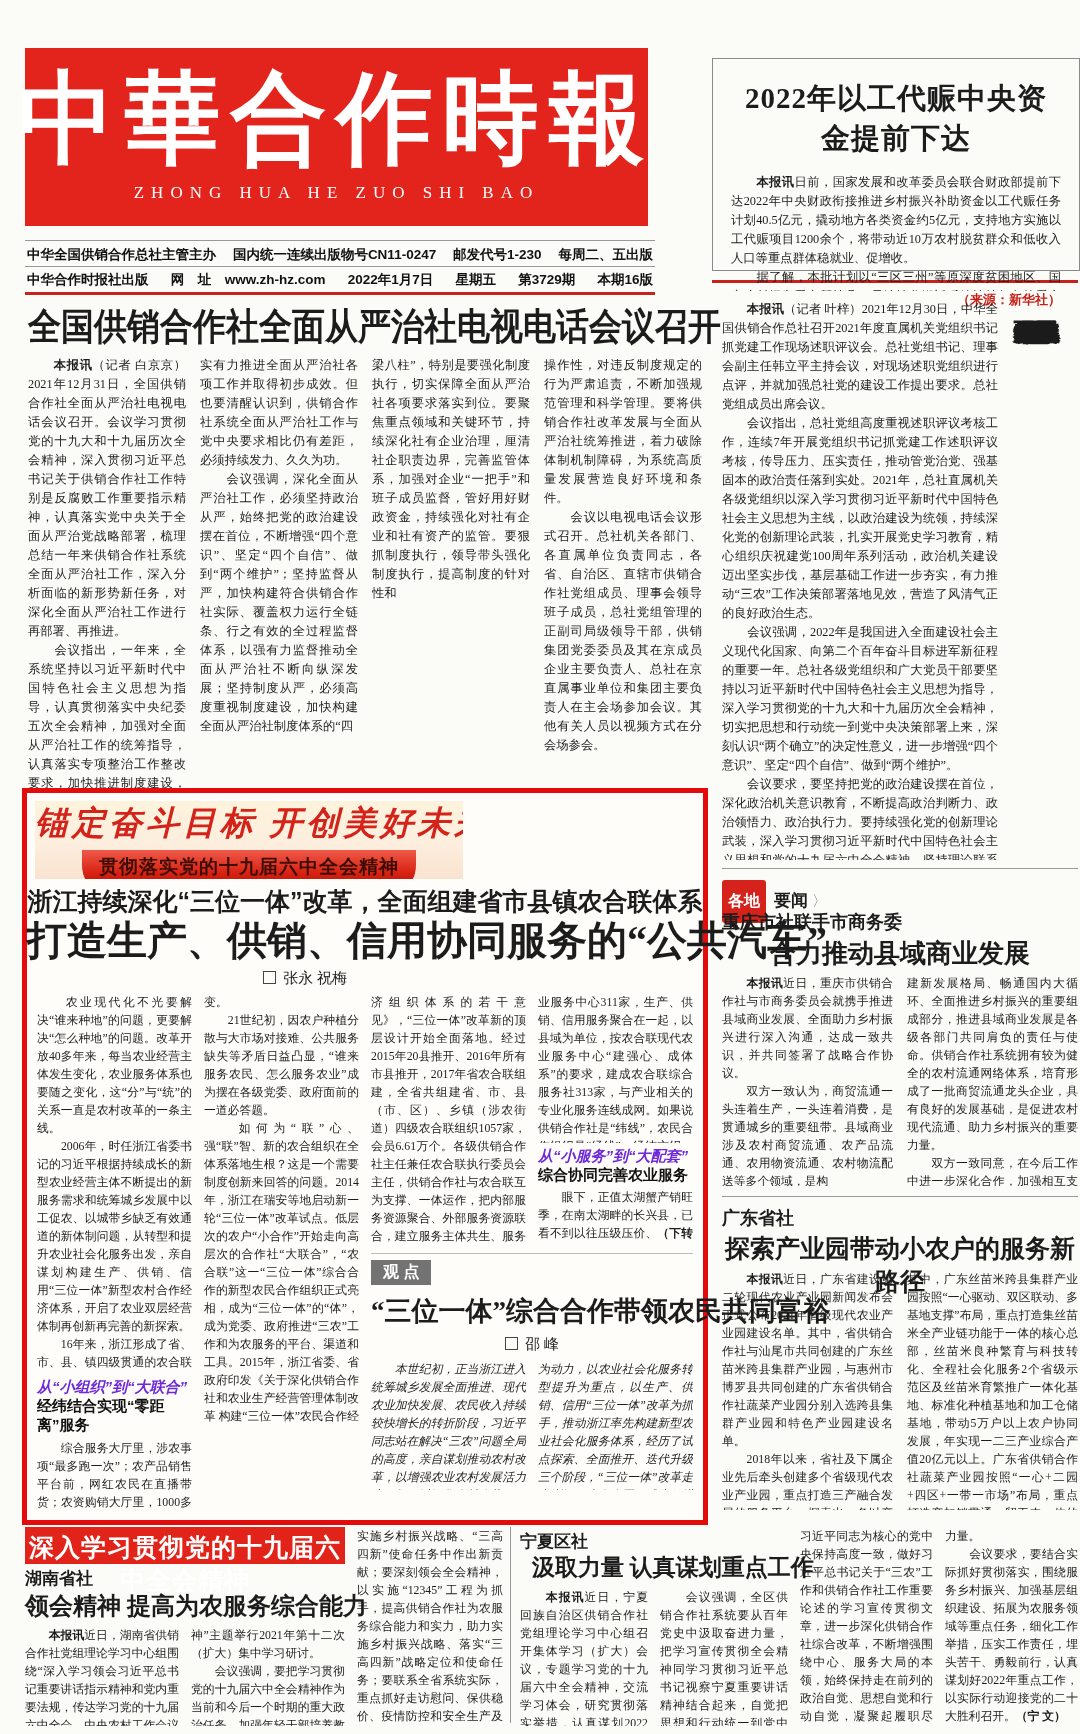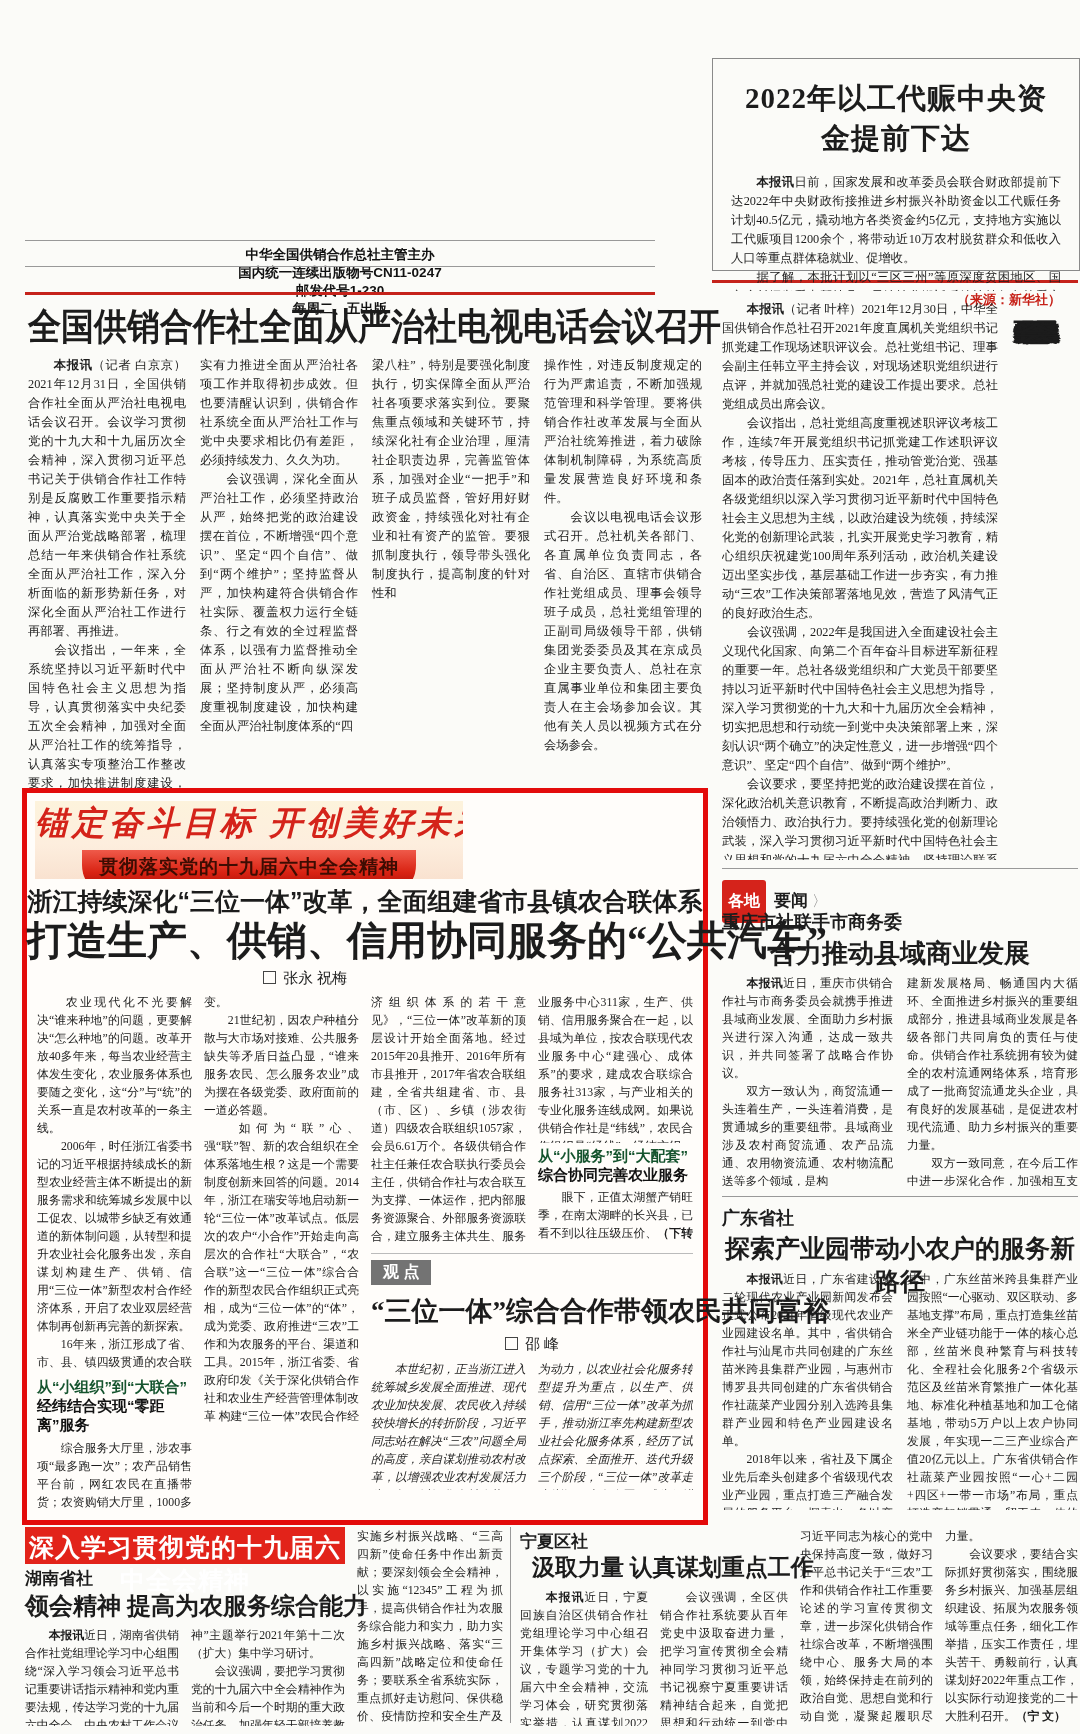--- a/index.html
+++ b/index.html
@@ -14,68 +14,80 @@
   .bold{font-weight:bold;}
   .colwrap{display:flex;}
   .rule{background:#999;}
   .redrule{background:#c5231b;}
   
   .mast{background:#e2241d;display:flex;flex-direction:column;align-items:center;justify-content:center;}
   .mast-title{color:#fff;font-weight:bold;font-size:96px;line-height:1;letter-spacing:10px;
               transform:scaleY(1.05);white-space:nowrap;}
   .mast-pinyin{color:#fff;font-size:17px;letter-spacing:7px;margin-top:16px;font-family:"Liberation Serif",serif;}
   .info-row{display:flex;justify-content:space-between;align-items:center;font-size:13.5px;font-weight:bold;
-            font-family:"Liberation Sans","DejaVu Sans",sans-serif;color:#111;flex-direction:column;}
+            font-family:"Liberation Sans","DejaVu Sans",sans-serif;color:#111;}
   
   .tr-box{border:1px solid #8a8a8a;background:#fbfbf8;padding:14px 18px 3px 18px;}
   .tr-head{font-size:29px;font-weight:bold;text-align:center;letter-spacing:1px;margin:6px 0 14px 0;}
   
   .main-head{font-size:33px;font-weight:bold;text-align:center;white-space:nowrap;transform:scaleY(1.12);transform-origin:top;}
   .kicker{font-family:"Liberation Sans","DejaVu Sans",sans-serif;font-weight:bold;}
   .sec-head{font-weight:bold;text-align:center;}
   .byline{text-align:center;font-size:15px;}
   .sq{display:inline-block;width:11px;height:11px;border:1.5px solid #444;margin-right:7px;vertical-align:-1px;}
   
   .feature{border:5px solid #e30b0b;background:#fffdfa;}
   .slogan-box{background:linear-gradient(180deg,#fdf3dc 0%,#fdeede 55%,#f9e2d0 100%);position:relative;overflow:hidden;}
   .slogan{color:#d4231a;font-weight:bold;font-size:33px;letter-spacing:4px;font-style:italic;text-align:center;white-space:nowrap;}
   .ribbon{position:relative;margin:4px auto 0 auto;width:78%;background:linear-gradient(180deg,#ef5a4a,#d92313 60%,#b51208);
           border-radius:0 0 14px 14px/0 0 22px 22px;text-align:center;padding:4px 0 7px 0;}
   .ribbon-txt{color:#4a0d00;font-weight:bold;font-size:19px;letter-spacing:1px;
               font-family:"Liberation Sans","DejaVu Sans",sans-serif;color:#3d0c02;}
-  .subhead .l1{color:#14532d;font-weight:bold;font-size:15px;font-family:"Liberation Sans",sans-serif;}
+  .subhead .l1{color:#6d28d9;font-weight:bold;font-size:15px;font-family:"Liberation Sans",sans-serif;font-style:italic;}
   .subhead .l2{color:#111;font-weight:bold;font-size:15px;font-family:"Liberation Sans",sans-serif;}
   
   .vp-badge{display:inline-block;background:#737373;color:#fff;font-weight:bold;font-size:16px;
             padding:2px 12px;font-family:"Liberation Sans",sans-serif;text-align:center;}
   .kai{font-style:italic;}
   
   .place-badge{display:inline-block;background:#d5231b;color:#fff;font-weight:bold;font-size:16px;
                padding:11px 6px;border-radius:3px;font-family:"Liberation Sans",sans-serif;}
   .vert-head{writing-mode:vertical-rl;font-weight:bold;font-size:46px;line-height:1.28;
              transform:scaleY(0.47);transform-origin:top center;white-space:nowrap;}
   .banner{background:#e2231a;color:#fff;font-weight:bold;font-size:25px;text-align:center;
           font-family:"Liberation Sans",sans-serif;letter-spacing:1px;padding-top:4px;}
   .endnote{font-weight:bold;}
   .src{font-weight:bold;color:#c62017;text-align:right;font-size:13px;}
 </style>
 </head>
 <body>
 
 <div class="page">
 
+  <div class="abs mast" style="left:25px;top:48px;width:623px;height:178px;">
+    <div class="mast-title">中華合作時報</div>
+    <div class="mast-pinyin">ZHONG HUA HE ZUO SHI BAO</div>
+  </div>
 
   <div class="abs rule" style="left:25px;top:240px;width:630px;height:1px;"></div>
   <div class="abs info-row" style="left:27px;top:246px;width:626px;">
     <span>中华全国供销合作总社主管主办</span>
     <span>国内统一连续出版物号CN11-0247</span>
     <span>邮发代号1-230</span>
     <span>每周二、五出版</span>
   </div>
   <div class="abs rule" style="left:25px;top:266px;width:630px;height:1px;"></div>
+  <div class="abs info-row" style="left:27px;top:271px;width:626px;">
+    <span>中华合作时报社出版</span>
+    <span>网　址　www.zh-hz.com</span>
+    <span>2022年1月7日</span>
+    <span>星期五</span>
+    <span>第3729期</span>
+    <span>本期16版</span>
+  </div>
   <div class="abs redrule" style="left:25px;top:292px;width:630px;height:3px;"></div>
   <div class="abs redrule" style="left:712px;top:280px;width:366px;height:3px;"></div>
 
   <div class="abs tr-box" style="left:712px;top:58px;width:330px;height:194px;">
     <div class="tr-head">2022年以工代赈中央资金提前下达</div>
     <div class="body-txt just" style="height:118px;"><span class="lede">　　本报讯</span><span>日前，国家发展和改革委员会联合财政部提前下达2022年中央财政衔接推进乡村振兴补助资金以工代赈任务计划40.5亿元，撬动地方各类资金约5亿元，支持地方实施以工代赈项目1200余个，将带动近10万农村脱贫群众和低收入人口等重点群体稳就业、促增收。
 　　据了解，本批计划以“三区三州”等原深度贫困地区、国家乡村振兴重点帮扶县、易地扶贫搬迁后续扶持任务较重市县为重点，瞄准农村脱贫人口、易返贫致贫监测对象和其他低收入人口等重点群体，同时将以工代赈与灾后重建紧密结合，加大对河南、山西等今年受暴雨洪涝灾害影响较重的省份支持力度，广泛吸纳农村脱贫群众和低收入人口等重点群体参与以工代赈工程项目建设，在家门口实现就业增收。</span></div>
     <div class="src">（来源：新华社）</div>
   </div>
 

